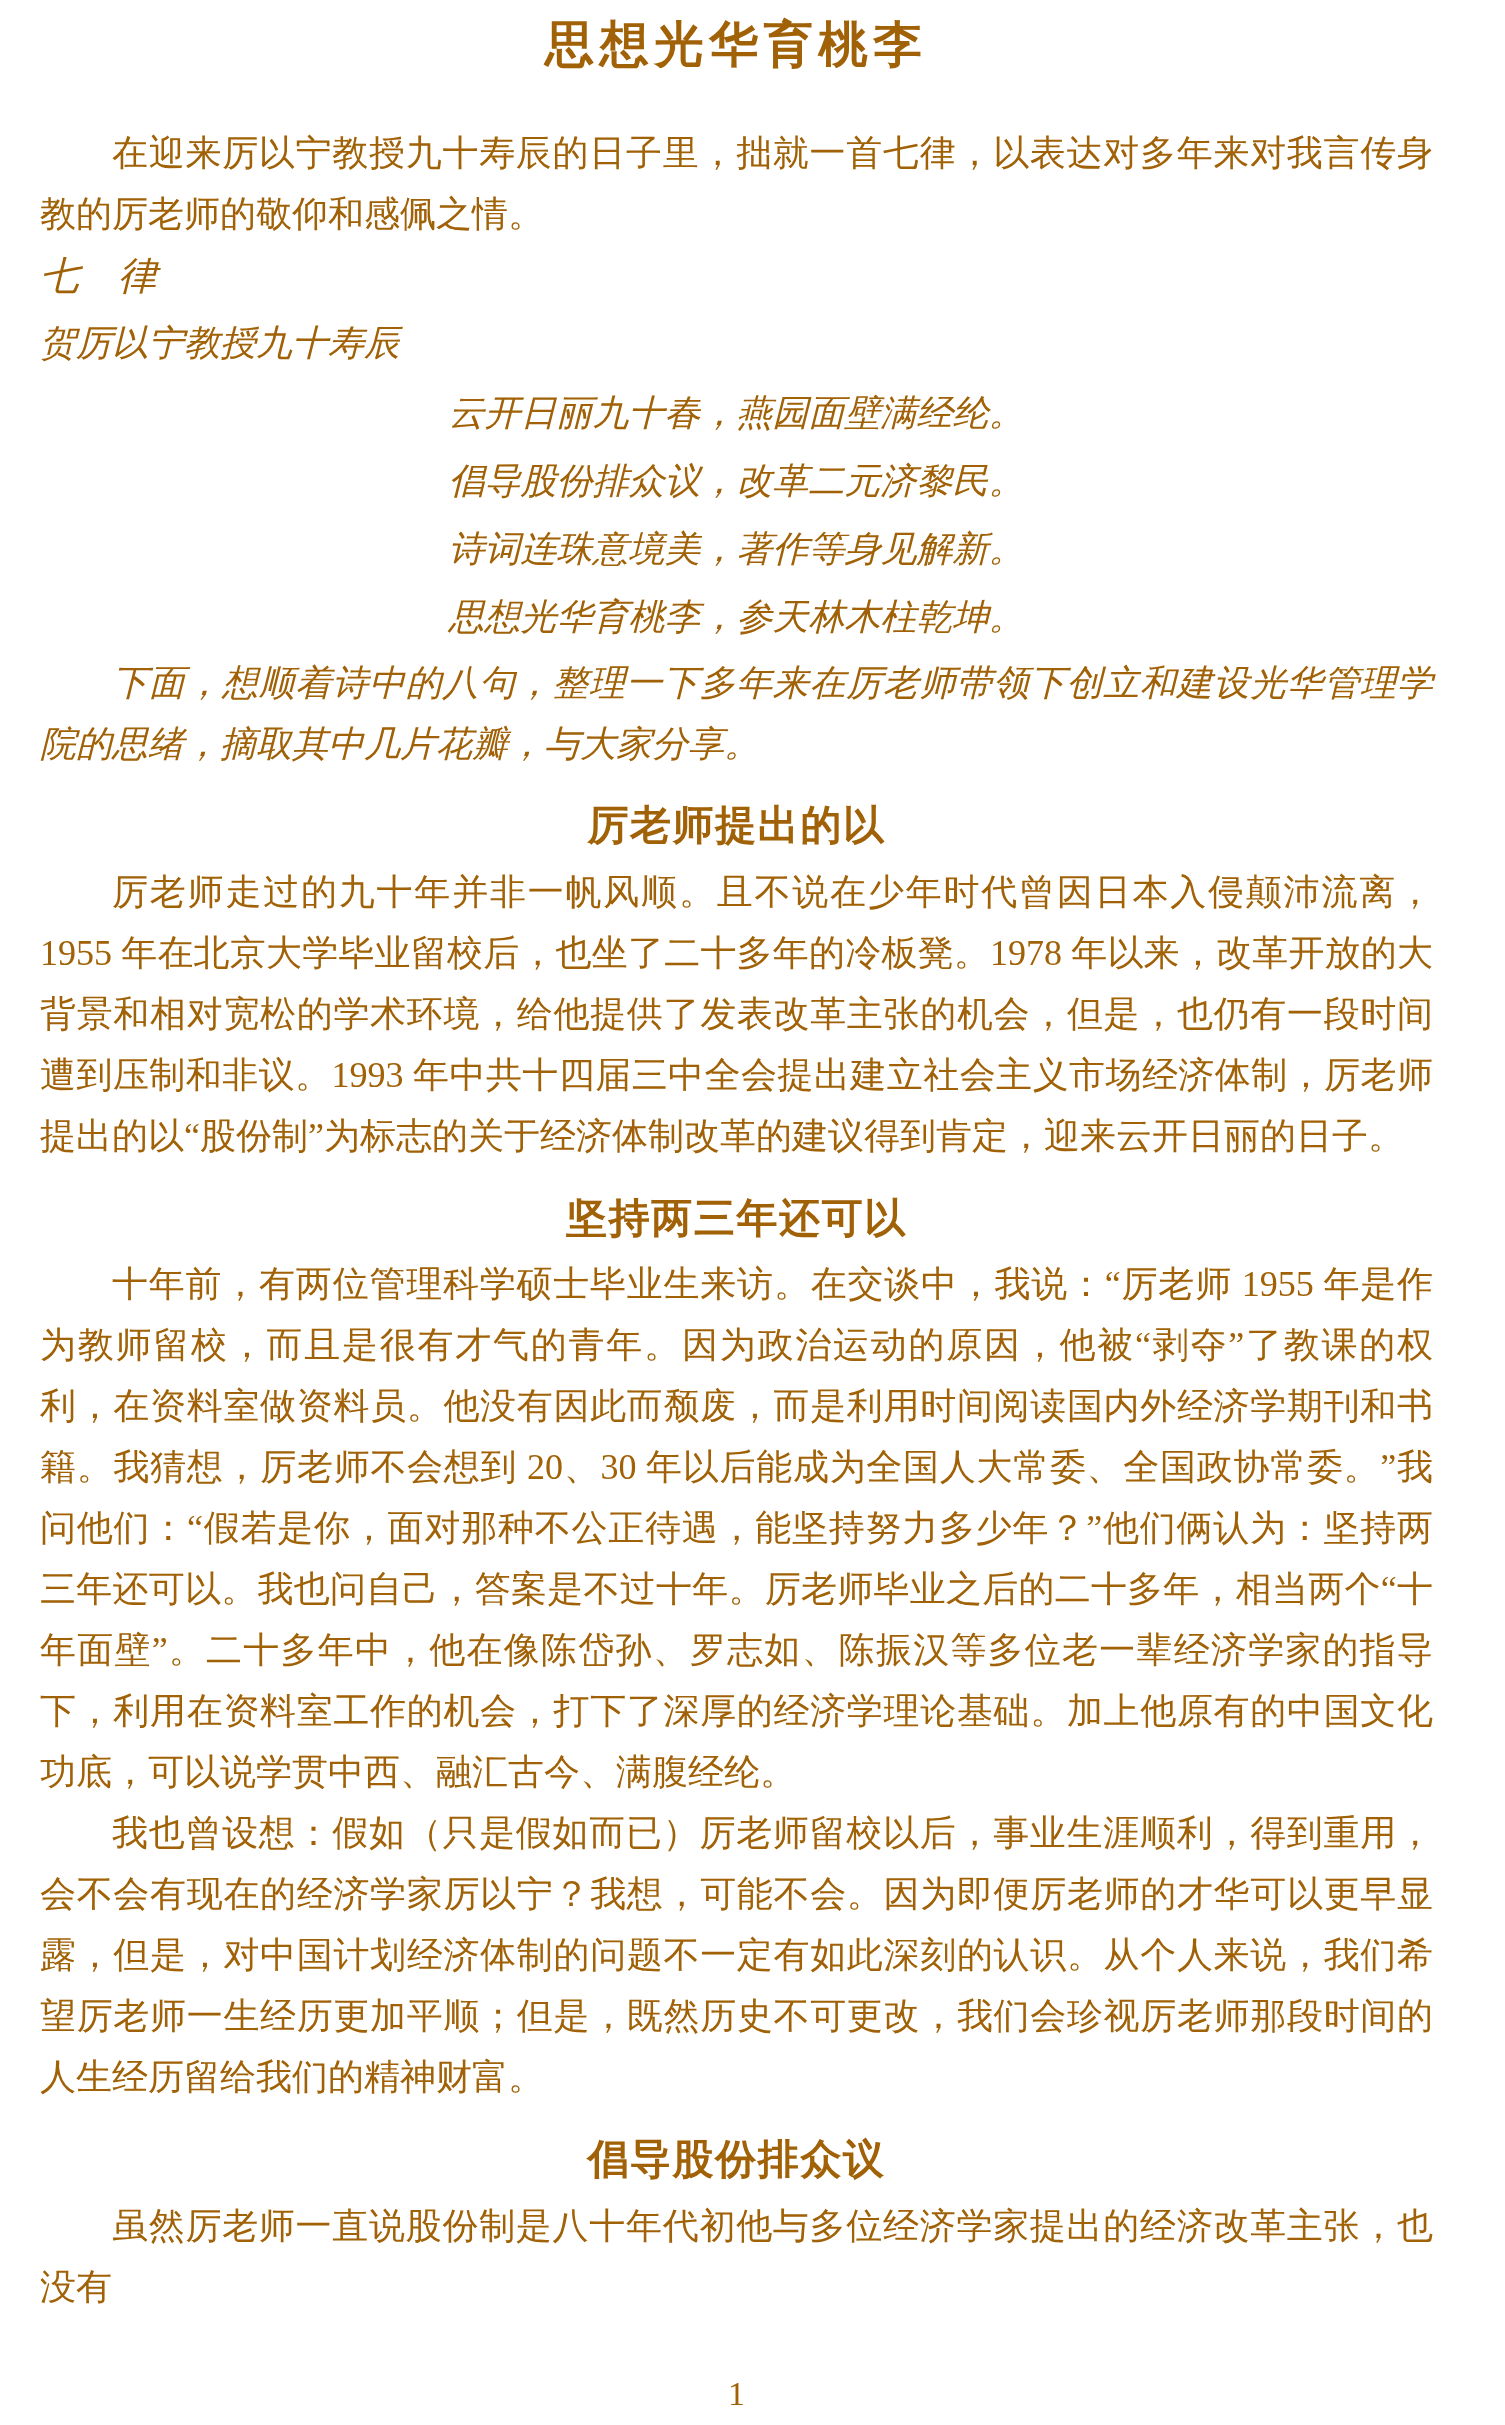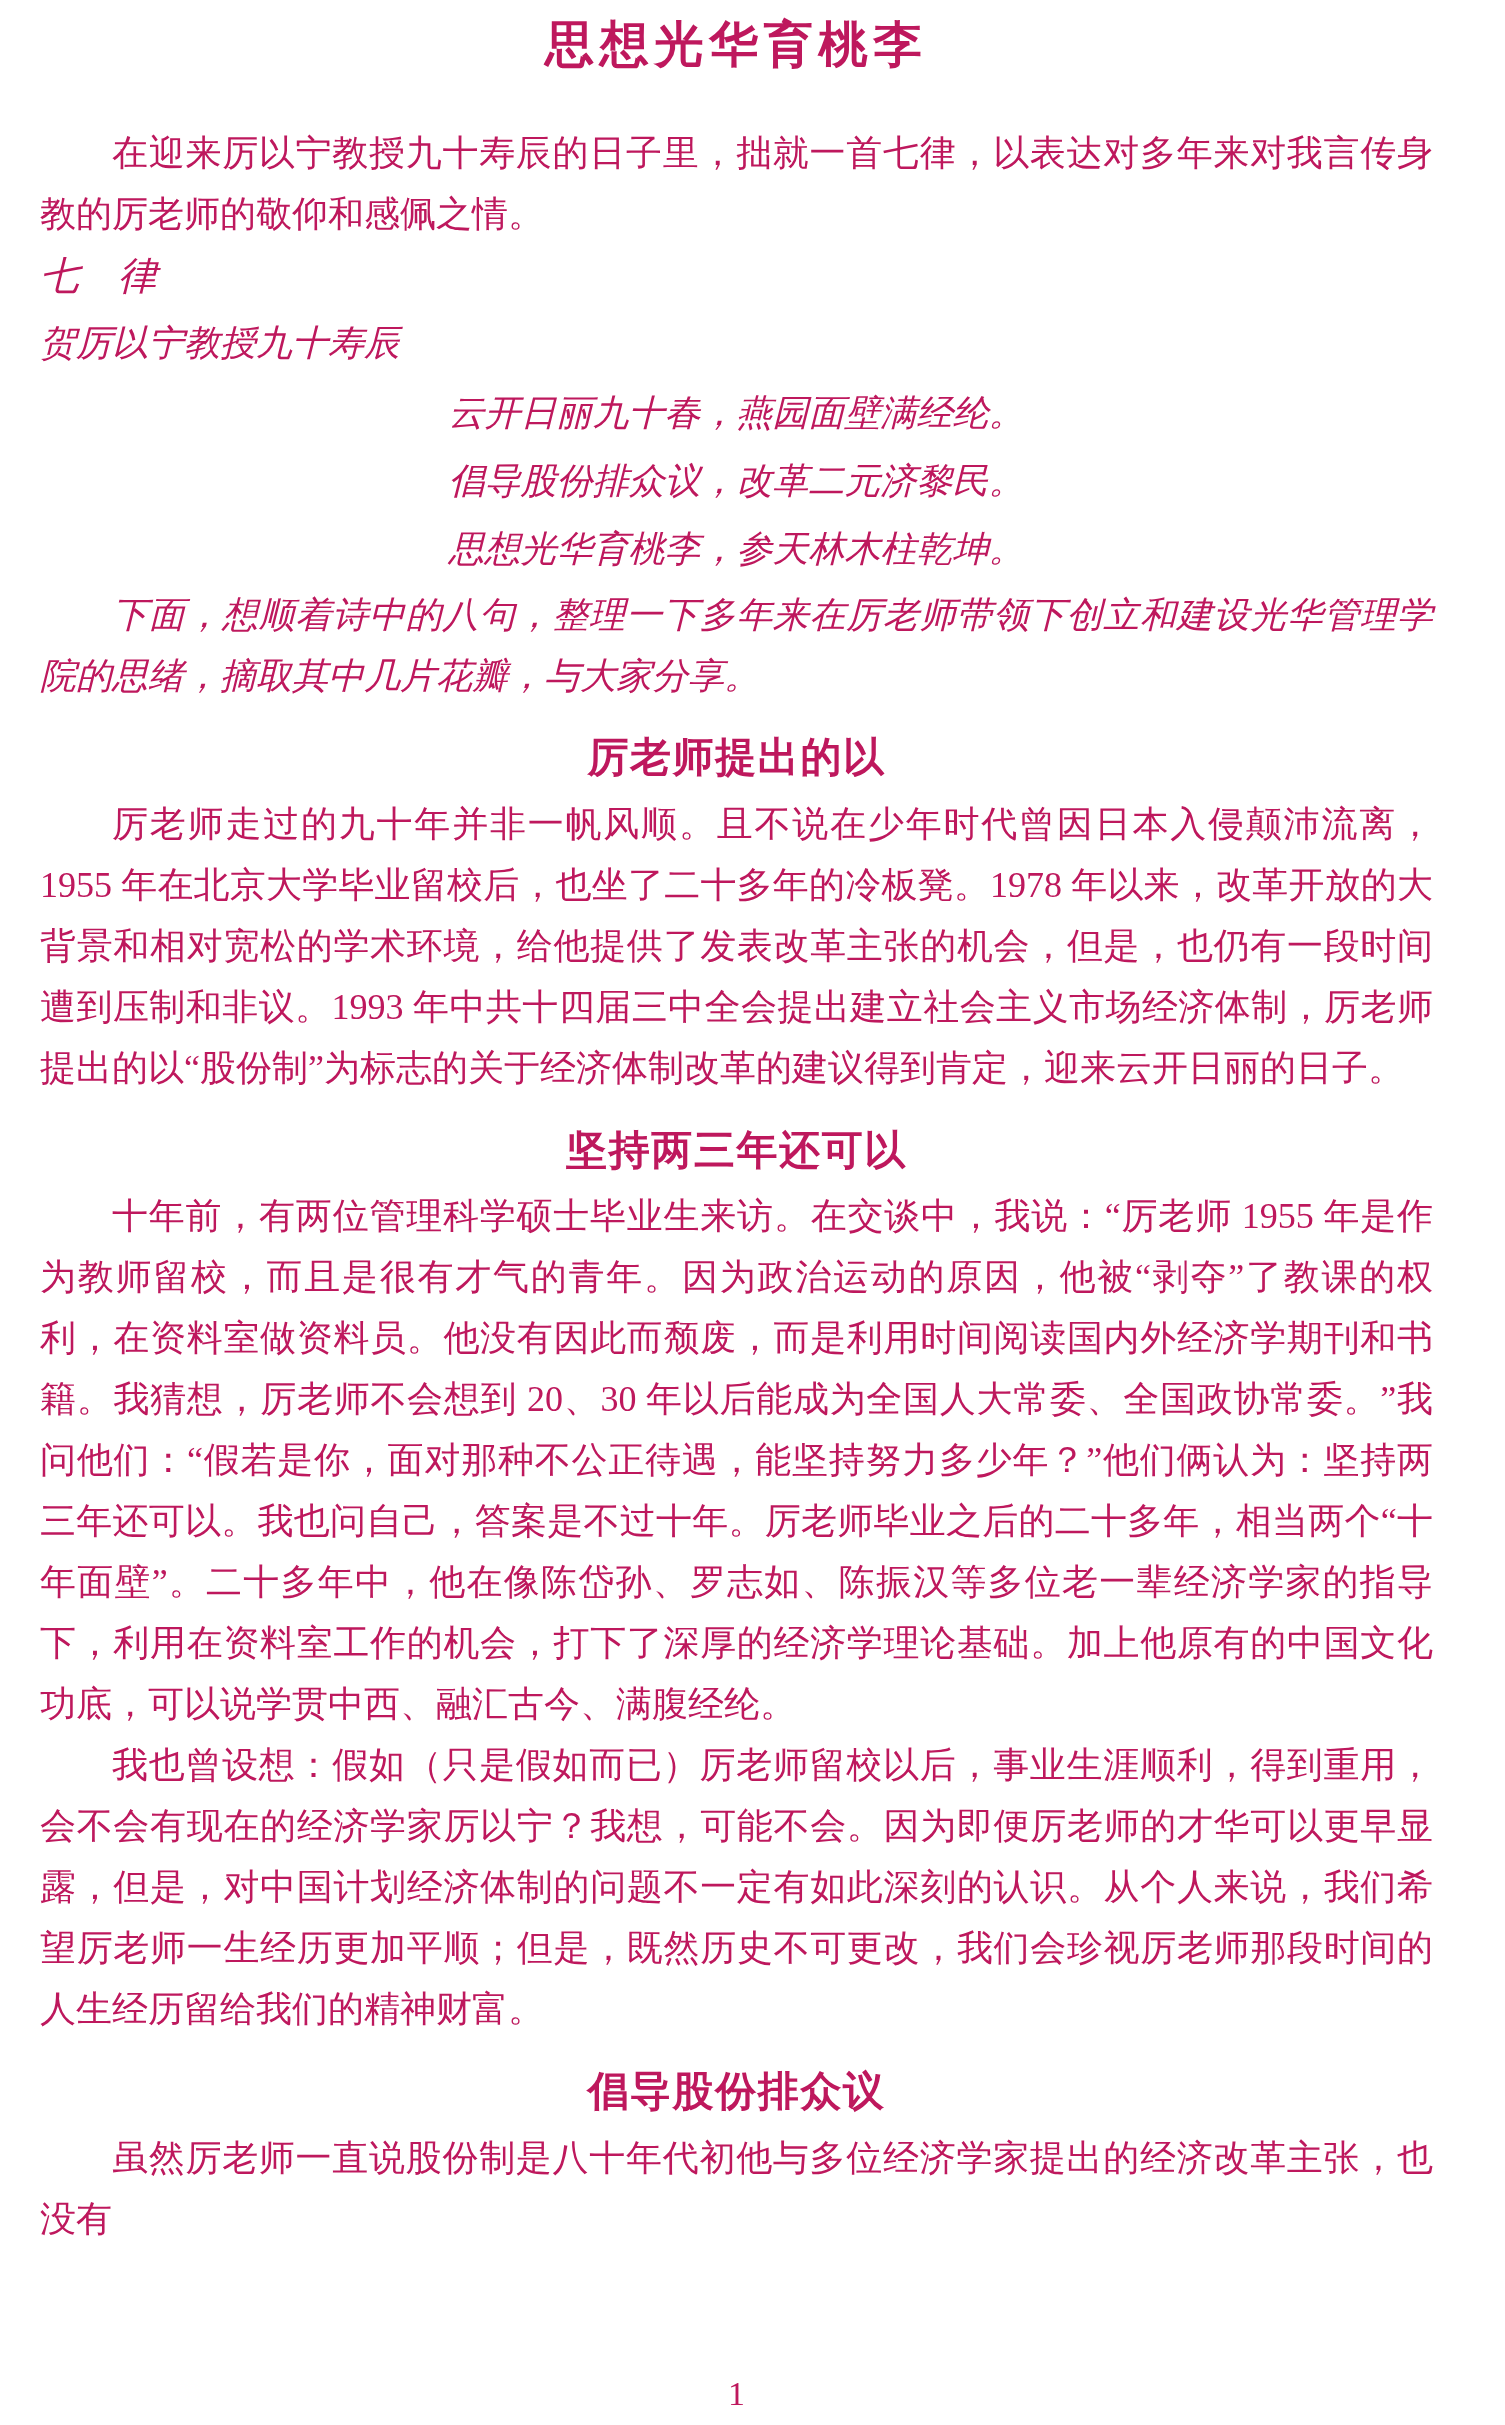--- a/index.html
+++ b/index.html
@@ -5,21 +5,21 @@
   html, body {
     margin: 0;
     padding: 0;
     background: #ffffff;
   }
   .page {
     position: relative;
     width: 1473px;
     height: 2426px;
     background: #ffffff;
-    color: #be185d;
+    color: #a16207;
     font-family: "Liberation Serif", "DejaVu Serif", serif;
     box-sizing: border-box;
     padding: 8.1px 40px 0 40px;
     overflow: hidden;
   }
   .title {
     margin: 0;
     font-size: 49px;
     font-weight: bold;
     letter-spacing: 5.7px;
@@ -92,20 +92,21 @@
   <h1 class="title">思想光华育桃李</h1>
 
 
   <p class="body-para intro-para">在迎来厉以宁教授九十寿辰的日子里，拙就一首七律，以表达对多年来对我言传身教的厉老师的敬仰和感佩之情。</p>
 
   <div class="poem">
     <div class="poem-form">七　律</div>
     <div class="poem-dedication">贺厉以宁教授九十寿辰</div>
     <div class="poem-line">云开日丽九十春，燕园面壁满经纶。</div>
     <div class="poem-line">倡导股份排众议，改革二元济黎民。</div>
+    <div class="poem-line">诗词连珠意境美，著作等身见解新。</div>
     <div class="poem-line">思想光华育桃李，参天林木柱乾坤。</div>
   </div>
 
   <p class="body-para transition-para">下面，想顺着诗中的八句，整理一下多年来在厉老师带领下创立和建设光华管理学院的思绪，摘取其中几片花瓣，与大家分享。</p>
 
   <h2 class="section-heading">厉老师提出的以</h2>
 
   <p class="body-para">厉老师走过的九十年并非一帆风顺。且不说在少年时代曾因日本入侵颠沛流离，1955 年在北京大学毕业留校后，也坐了二十多年的冷板凳。1978 年以来，改革开放的大背景和相对宽松的学术环境，给他提供了发表改革主张的机会，但是，也仍有一段时间遭到压制和非议。1993 年中共十四届三中全会提出建立社会主义市场经济体制，厉老师提出的以“股份制”为标志的关于经济体制改革的建议得到肯定，迎来云开日丽的日子。</p>
 
   <h2 class="section-heading">坚持两三年还可以</h2>

